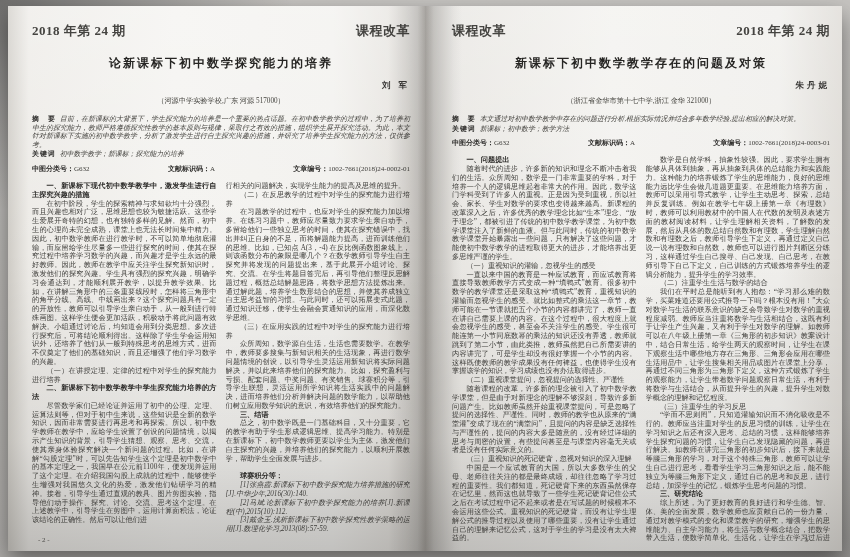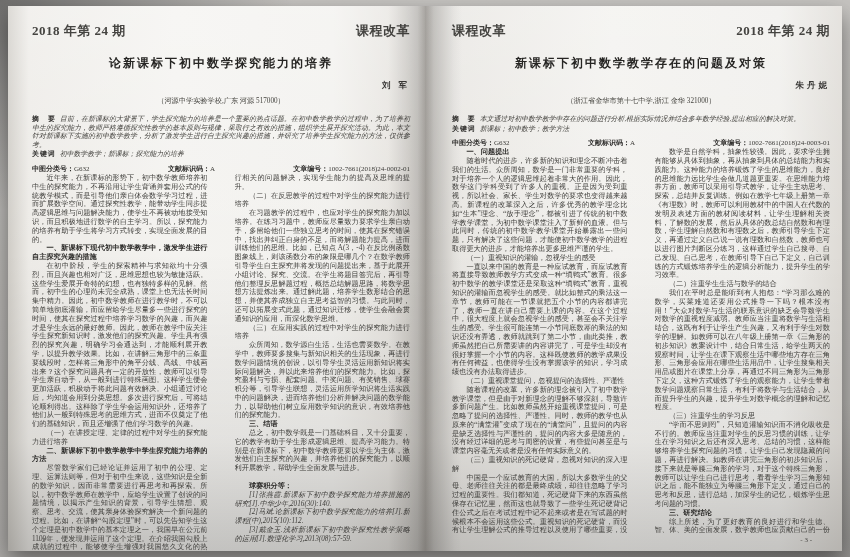--- a/index.html
+++ b/index.html
@@ -38,21 +38,21 @@
     text-align:center;font-family:"Liberation Sans","DejaVu Sans",sans-serif;
     font-weight:bold;font-size:12px;letter-spacing:2px;color:#262523;margin-top:15px;
   }
   .author{text-align:right;font-size:8.5px;font-weight:bold;letter-spacing:3px;margin-top:8px;color:#3a3937;}
   .affil{text-align:center;font-size:7.2px;margin-top:4px;color:#45443f;}
   .absblock{margin-top:9px;font-size:6.9px;line-height:8.6px;font-style:italic;text-align:justify;color:#403f3b;}
   .absblock .lbl,.kwline .lbl{font-weight:bold;font-style:normal;letter-spacing:1px;margin-right:4px;color:#2f2e2c;}
   .kwline{font-size:6.9px;font-style:italic;line-height:8.6px;margin-top:1px;color:#403f3b;}
   .metarow{display:flex;justify-content:space-between;font-size:7px;margin-top:5px;color:#3c3b38;}
   .metarow b{font-weight:bold;color:#2f2e2c;}
-  .bodycols{display:flex;gap:27px;height:386px;overflow:hidden;}
+  .bodycols{display:flex;gap:9px;margin-top:8px;height:386px;overflow:hidden;}
   .col{width:50%;font-size:7.2px;line-height:8.8px;text-align:justify;overflow:hidden;color:#3d3c39;}
   .blk{margin:0;text-indent:2em;}
   .blk.cont{text-indent:0;}
   .blk.h{font-weight:bold;font-family:"Liberation Sans","DejaVu Sans",sans-serif;color:#2c2b29;}
   .blk.refhead{font-weight:bold;font-family:"Liberation Sans","DejaVu Sans",sans-serif;margin-top:9px;color:#2c2b29;}
   .blk.ref{font-style:italic;}
   .pagenum{position:absolute;bottom:7px;font-size:7px;color:#4a4946;}
   .pagenum.pn-left{left:30px;}
   .pagenum.pn-right{right:30px;}
 </style>
@@ -76,21 +76,20 @@
       <div class="kwline">
         <span class="lbl">关键词</span><span>初中数学教学；新课标；探究能力的培养</span>
       </div>
       <div class="metarow">
         <span><b>中图分类号：</b><span>G632</span></span>
         <span><b>文献标识码：</b><span>A</span></span>
         <span><b>文章编号：</b><span>1002-7661(2018)24-0002-01</span></span>
       </div>
       <div class="bodycols">
         <div class="col">
-            <p class="blk p">近年来，在新课标的形势下，初中数学教师培养初中生的探究能力，不再沿用让学生背诵并套用公式的传统教学模式，而是引导他们亲自体会数学学习过程，进而扩展数学空间。通过探究性教学，能带动学生同步提高逻辑思维与问题解决能力，使学生不再被动地接受知识，而且积极地进行数学的自主学习。所以，探究能力的培养有助于学生将学习方式转变，实现全面发展的目的。</p>
             <p class="blk h">一、新课标下现代初中数学教学中，激发学生进行自主探究兴趣的措施</p>
             <p class="blk p">在初中阶段，学生的探索精神与求知欲均十分强烈，而且兴趣也相对广泛，思维思想也较为敏捷活跃。这些学生爱展开奇特的幻想，也有独特多样的见解。然而，初中生的心理尚未完全成熟，课堂上也无法长时间集中精力。因此，初中数学教师在进行教学时，不可以简单地彻底灌输，而应留给学生尽量多一些进行探究的时间，使其在探究过程中培养学习数学的兴趣，而兴趣才是学生永远的最好教师。因此，教师在教学中应关注学生探究新知识时，激发他们的探究兴趣。学生具有强烈的探究兴趣，明确学习会通达到，才能顺利展开教学，以提升教学效果。比如，在讲解三角形中的三条重要线段时，怎样将三角形中的角平分线、高线、中线画出来？这个探究问题具有一定的开放性，教师可以引导学生亲自动手，从一般到进行特殊画图。这样学生便会更加活跃，积极动手将此问题有效解决。小组通过讨论后，均知道会用到分类思想。多次进行探究后，可将结论顺利得出。这样除了学生学会运用知识外，还培养了他们从一般到特殊思考的思维方式，进而不仅奠定了他们的基础知识，而且还增强了他们学习数学的兴趣。</p>
             <p class="blk p">（一）在讲授定理、定律的过程中对学生的探究能力进行培养</p>
             <p class="blk h">二、新课标下初中数学教学中学生探究能力培养的方法</p>
             <p class="blk p">尽管数学家们已经论证并运用了初中的公理、定理、运算法则等，但对于初中生来说，这些知识是全新的数学知识，因而非常需要进行再思考和再探索。所以，初中数学教师在教学中，应给学生设置了创设的问题情境，以揭示产生知识的背景，引导学生猜想、观察、思考、交流，使其亲身体验探究解决一个新问题的过程。比如，在讲解“勾股定理”时，可以先告知学生这个定理是初中数学中的基本定理之一，我国早在公元前1100年，便发现并运用了这个定理。在介绍我国勾股上成就的过程中，能够使学生增强对我国悠久文化的热爱，激发他们钻研学习的精神。接着，引导学生通过直观的教具、图片剪图实验，指导他们动手操作、探究、讨论、交流、思考这个定理。在上述教学中，引导学生在剪图中，运用计算面积法，论证该结论的正确性。然后可以让他们进</p>
           </div>
         <div class="col">
             <p class="blk cont">行相关的问题解决，实现学生能力的提高及思维的提升。</p>
             <p class="blk p">（二）在反思教学的过程中对学生的探究能力进行培养</p>
             <p class="blk p">在习题教学的过程中，也应对学生的探究能力加以培养。在练习习题中，教师应尽量致力要求学生亲自动手，多留给他们一些独立思考的时间，使其在探究错误中，找出并纠正自身的不足，而将解题能力提高，进而训练他们的思维。比如，已知点 A(3，-4) 在反比例函数图象线上，则该函数分布的象限是哪几个？在数学教师引导学生自主探究并将发现的问题提出来，基于此展开小组讨论、探究、交流。在学生将题目答完后，再引导他们整理反思解题过程，概括总结解题思路，将数学思想方法提炼出来。通过解此题，培养学生数形结合的思想，并使其养成独立自主思考益智的习惯。与此同时，还可以拓展变式此题，通过知识迁移，使学生会融会贯通知识的应用，而深化数学思维。</p>

